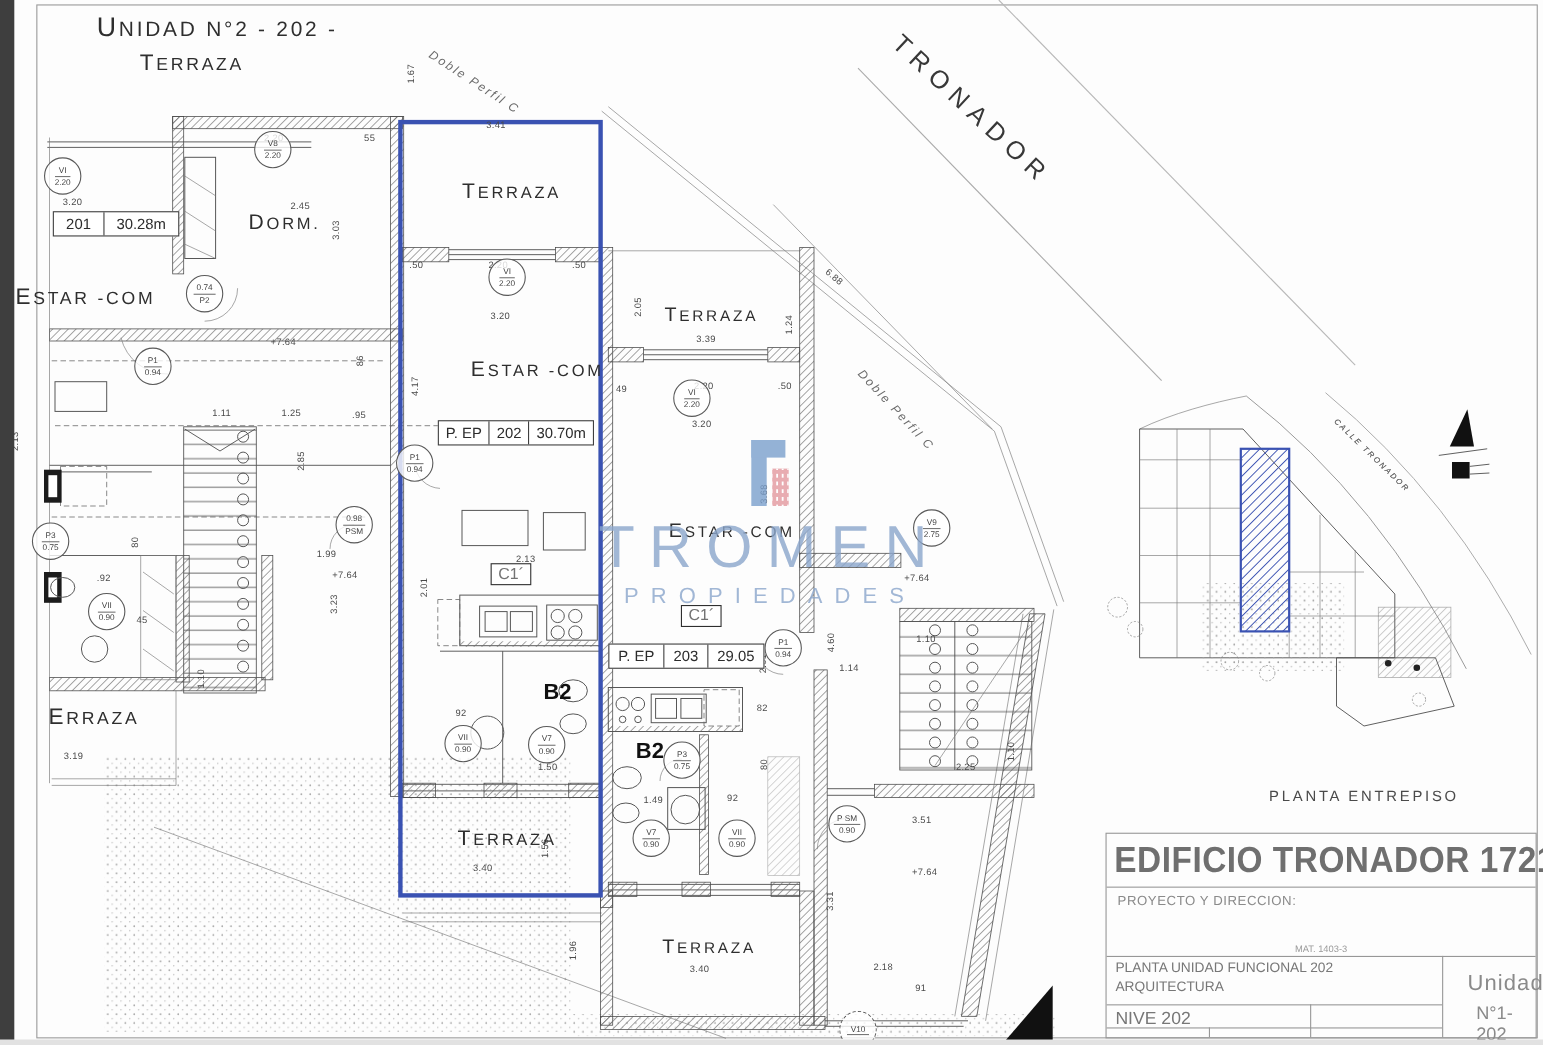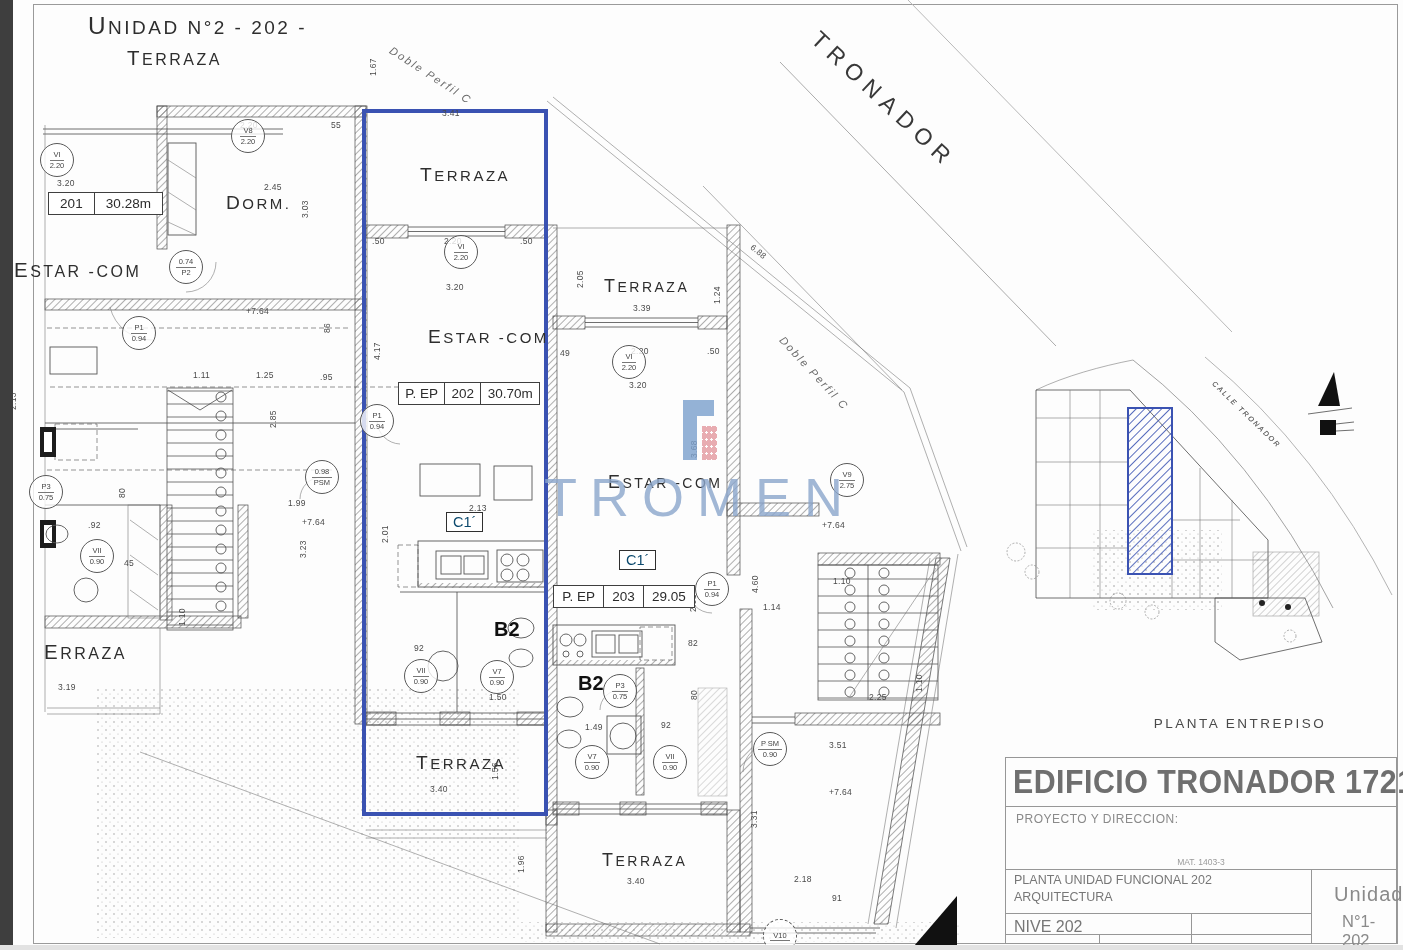--- a/index.html
+++ b/index.html
@@ -23,21 +23,21 @@
   .ital{color:#6b6b6b;font-style:italic;letter-spacing:2px;}
 
   .ctag{position:absolute;width:34px;height:34px;border:1px solid #5a5a5a;border-radius:50%;
         display:flex;flex-direction:column;align-items:center;justify-content:center;
         font-size:7.5px;color:#444;line-height:1.25;background:rgba(255,255,255,.8);box-sizing:border-box;}
   .ctag span:first-child{border-bottom:1px solid #777;padding:0 3px;}
   .abox{position:absolute;display:flex;border:1.3px solid #3f3f3f;background:#fff;height:23px;
         align-items:stretch;font-size:13.5px;color:#2c2c2c;box-sizing:border-box;}
   .abox span{display:flex;align-items:center;justify-content:center;padding:0 5px;flex:1 0 auto;}
   .abox span + span{border-left:1.2px solid #3f3f3f;}
-  .ktag{position:absolute;border:1.5px solid #2f2f2f;background:#fff;font-size:14.5px;color:#0c4a6e;
+  .ktag{position:absolute;border:1.5px solid #2f2f2f;background:#fff;font-size:14.5px;color:#737373;
         padding:1px 6px;}
 
   .wm{position:absolute;left:520px;top:400px;width:360px;text-align:center;opacity:.8;pointer-events:none;}
   .wm-logo{position:relative;width:38px;height:62px;margin:0 auto 4px;}
   .wm-logo-blue{position:absolute;left:2px;top:0;width:14px;height:60px;background:#7ba0cd;}
   .wm-logo-blue::after{content:"";position:absolute;left:0;top:0;width:31px;height:16px;background:#7ba0cd;}
   .wm-logo-pink{position:absolute;left:21px;top:26px;width:15px;height:34px;background:#e4989f;
         background-image:radial-gradient(#fff 1.1px,transparent 1.1px);background-size:5px 7px;
         background-position:2px 3px;}
   .wm-brand{font-size:54px;color:#8ba6cc;letter-spacing:13px;}
@@ -488,20 +488,21 @@
       <div class="ktag" style="left: 619px; top: 550px;">C1´</div>
       <div class="lbl ital" style="left: 1216px; top: 380px; font-size: 7px; transform: rotate(44deg);">CALLE TRONADOR</div>
     </div>
 
   <div class="wm">
     <div class="wm-logo">
       <div class="wm-logo-blue"></div>
       <div class="wm-logo-pink"></div>
     </div>
     <div class="wm-brand">TROMEN</div>
+    <div class="wm-sub">PROPIEDADES</div>
   </div>
 
   <div class="caption">PLANTA ENTREPISO</div>
 
   <div class="tb">
     <div class="tb-row1">
       <span class="tb-title">EDIFICIO TRONADOR 1721</span>
     </div>
     <div class="tb-row2">
       <div class="tb-proj">PROYECTO Y DIRECCION:</div>

